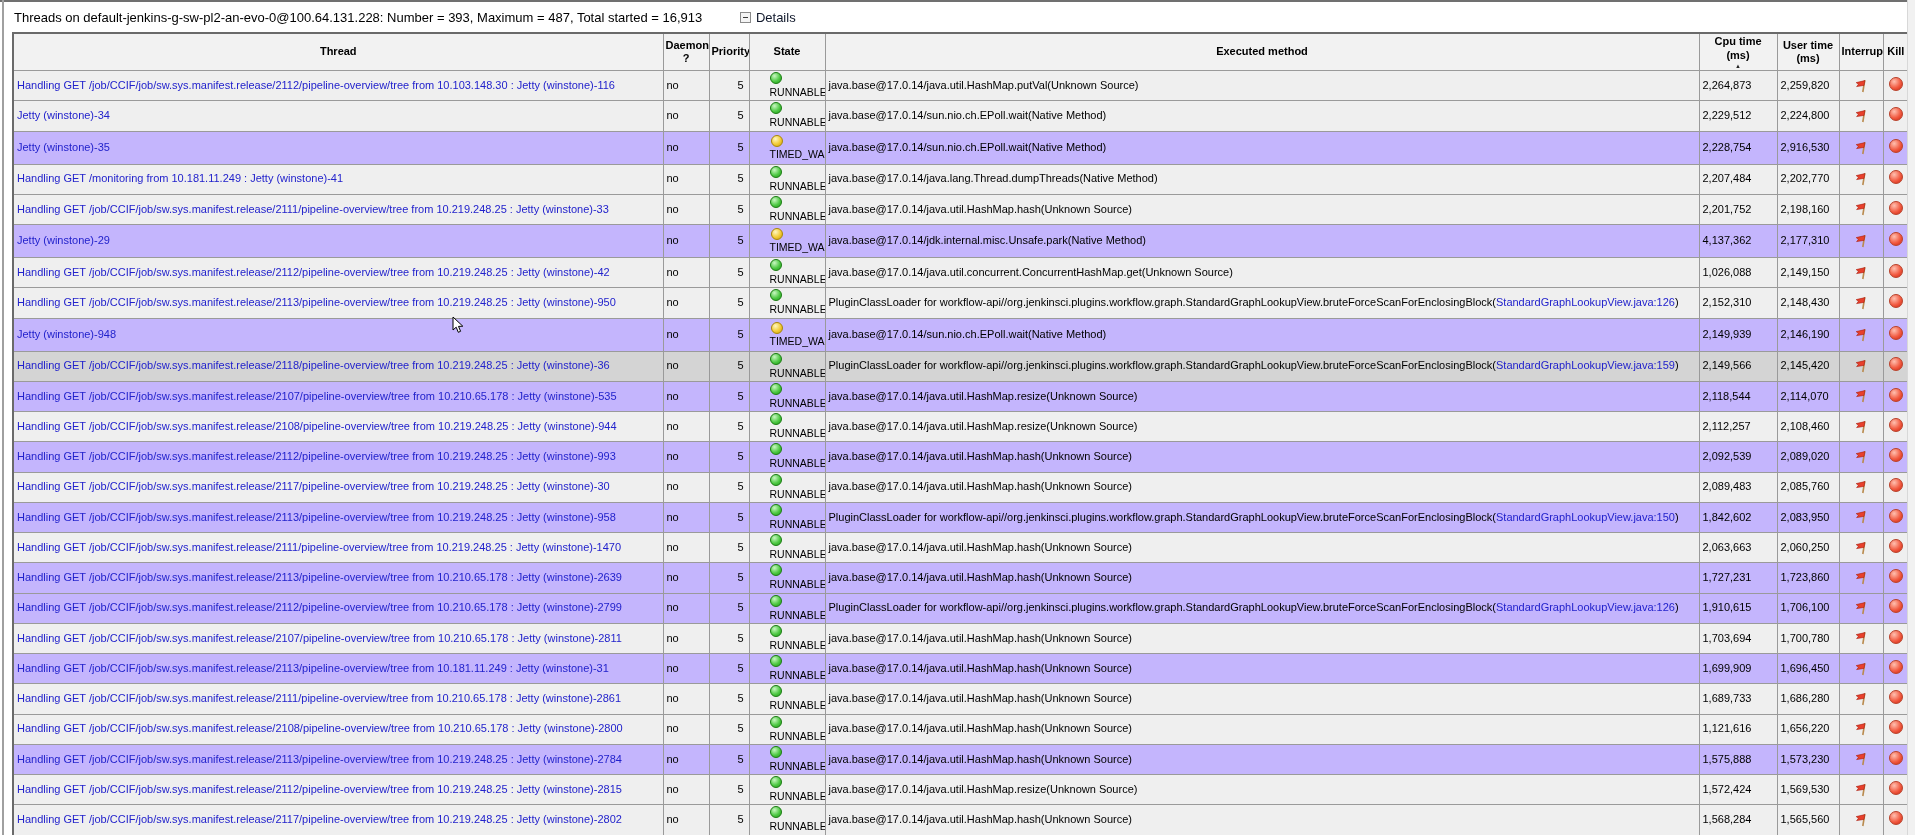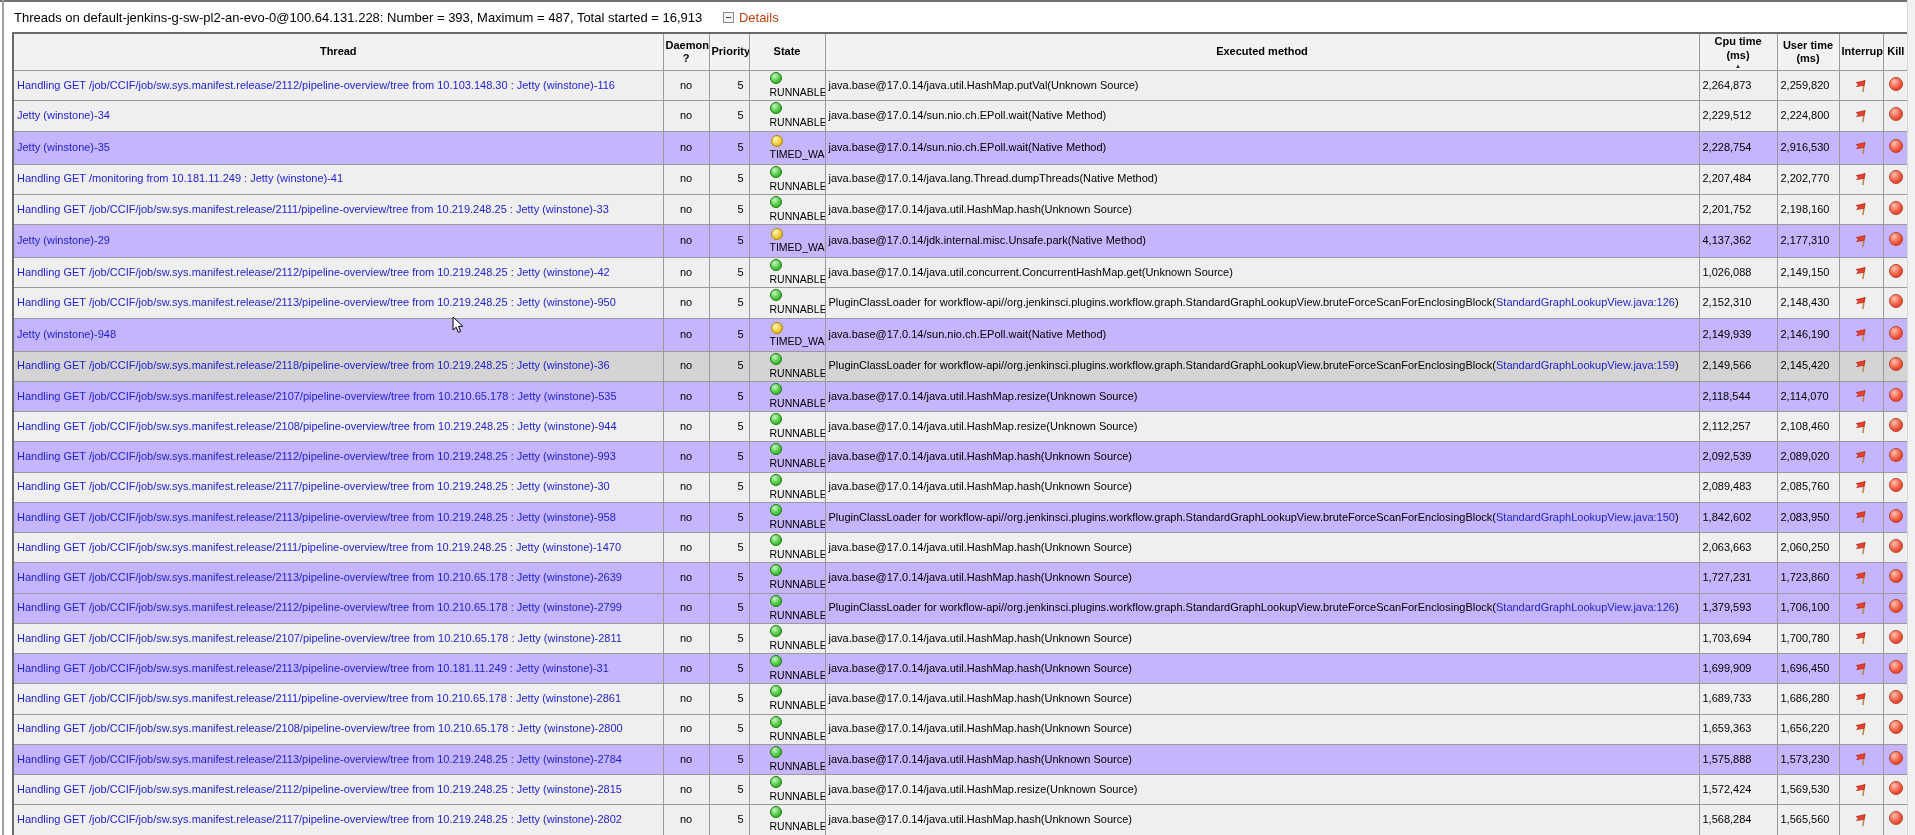--- a/index.html
+++ b/index.html
@@ -4,36 +4,36 @@
 <style>
   html,body{margin:0;padding:0}
   body{width:1915px;height:835px;overflow:hidden;position:relative;background:#fff;
        font-family:"Liberation Sans",sans-serif;color:#000}
   .win-top{position:absolute;top:0;left:0;right:0;height:2px;background:#707070}
   .win-left{position:absolute;top:0;left:2px;width:2px;height:100%;background:#a0a0a0}
   .scroll-strip{position:absolute;right:0;top:0;width:7px;height:100%;background:#f1f1f1;border-left:1px solid #d8d8d8}
 
   .titlebar{padding:10px 0 0 14px;font-size:13px;white-space:nowrap}
   .title-bold{font-weight:normal}
-  .details-link{margin-left:17px;font-size:13px;color:#c2410c;cursor:pointer;text-decoration:none}
+  .details-link{margin-left:34px;font-size:13px;color:#0f172a;cursor:pointer;text-decoration:none}
   .minus-box{display:inline-block;width:9px;height:9px;border:1px solid #8a8a8a;background:#f4f4f4;
              position:relative;vertical-align:-1px;margin-right:5px}
   .minus-box::after{content:"";position:absolute;left:2px;right:2px;top:4px;height:1px;background:#3a3a3a}
 
   table{border-collapse:collapse;table-layout:fixed;width:1894px;margin:7px 0 0 12px;
         border:2px solid #6a6a6a}
   th,td{border:1px solid #9a9a9a;overflow:hidden}
   th{background:#f2f2f2;font-size:11px;font-weight:bold;text-align:center;vertical-align:middle;
      height:34px;padding:1px 2px;line-height:1.2;cursor:pointer}
   td{font-size:11px;padding:1px 3px;height:17px;vertical-align:middle;line-height:1.25}
   tr.tall td{height:30px}
   .sort-arrow{display:block;font-size:6px;line-height:5px;color:#222;margin-top:2px}
 
   .thread a{color:#2222cc;text-decoration:none;cursor:pointer}
-  .daemon{text-align:center}
+  .daemon{text-align:left}
   .priority{text-align:right;padding-right:5px}
   .cpu,.user{text-align:left;padding-right:4px}
   .state{font-size:10.5px;padding-left:20px}
   .ball{display:inline-block;width:10px;height:10px;border-radius:50%;vertical-align:-1px;margin-right:3px}
   .ball.green{background:radial-gradient(circle at 35% 30%,#c9f7c2,#4fc944 55%,#1e9a16);border:1px solid #1c7d14}
   .ball.yellow{background:radial-gradient(circle at 35% 30%,#fff6c0,#f2cb35 55%,#c79c0e);border:1px solid #a8860c}
   .state.stack .ball{display:block;margin:1px 0 1px 1px}
   .method{word-wrap:break-word}
   .m-link{color:#2222cc;text-decoration:none;cursor:pointer}
   .interrupt,.kill{text-align:center}
@@ -321,21 +321,21 @@
             <path d="M10.9 1.6 L2.2 3.6 L4.4 5.4 L2.6 7.6 L10 6.4 Z" fill="#e8402c" stroke="#a81e10" stroke-width="0.6"></path>
           </svg></td>
     <td class="kill"><span class="kill-ball"></span></td>
   </tr>
       <tr class="bg-w">
     <td class="thread"><a>Handling GET /job/CCIF/job/sw.sys.manifest.release/2112/pipeline-overview/tree from 10.210.65.178 : Jetty (winstone)-2799</a></td>
     <td class="daemon">no</td>
     <td class="priority">5</td>
     <td class="state"><span class="ball state-ball green"></span><span class="state-label">RUNNABLE</span></td>
     <td class="method"><span class="m-pre">PluginClassLoader for workflow-api//org.jenkinsci.plugins.workflow.graph.StandardGraphLookupView.bruteForceScanForEnclosingBlock(</span><a class="m-link">StandardGraphLookupView.java:126</a><span class="m-post">)</span></td>
-    <td class="cpu">1,379,593</td>
+    <td class="cpu">1,910,615</td>
     <td class="user">1,706,100</td>
     <td class="interrupt"><svg class="flag-icon" width="15" height="14" viewBox="0 0 15 14">
             <path d="M10.8 1.2 L8.8 13" stroke="#b98a4e" stroke-width="1.6" fill="none"></path>
             <path d="M10.9 1.6 L2.2 3.6 L4.4 5.4 L2.6 7.6 L10 6.4 Z" fill="#e8402c" stroke="#a81e10" stroke-width="0.6"></path>
           </svg></td>
     <td class="kill"><span class="kill-ball"></span></td>
   </tr>
       <tr class="bg-g">
     <td class="thread"><a>Handling GET /job/CCIF/job/sw.sys.manifest.release/2107/pipeline-overview/tree from 10.210.65.178 : Jetty (winstone)-2811</a></td>
     <td class="daemon">no</td>
@@ -377,21 +377,21 @@
             <path d="M10.9 1.6 L2.2 3.6 L4.4 5.4 L2.6 7.6 L10 6.4 Z" fill="#e8402c" stroke="#a81e10" stroke-width="0.6"></path>
           </svg></td>
     <td class="kill"><span class="kill-ball"></span></td>
   </tr>
       <tr class="bg-g">
     <td class="thread"><a>Handling GET /job/CCIF/job/sw.sys.manifest.release/2108/pipeline-overview/tree from 10.210.65.178 : Jetty (winstone)-2800</a></td>
     <td class="daemon">no</td>
     <td class="priority">5</td>
     <td class="state"><span class="ball state-ball green"></span><span class="state-label">RUNNABLE</span></td>
     <td class="method"><span class="m-pre">java.base@17.0.14/java.util.HashMap.hash(Unknown Source)</span></td>
-    <td class="cpu">1,659,363</td>
+    <td class="cpu">1,121,616</td>
     <td class="user">1,656,220</td>
     <td class="interrupt"><svg class="flag-icon" width="15" height="14" viewBox="0 0 15 14">
             <path d="M10.8 1.2 L8.8 13" stroke="#b98a4e" stroke-width="1.6" fill="none"></path>
             <path d="M10.9 1.6 L2.2 3.6 L4.4 5.4 L2.6 7.6 L10 6.4 Z" fill="#e8402c" stroke="#a81e10" stroke-width="0.6"></path>
           </svg></td>
     <td class="kill"><span class="kill-ball"></span></td>
   </tr>
       <tr class="bg-w">
     <td class="thread"><a>Handling GET /job/CCIF/job/sw.sys.manifest.release/2113/pipeline-overview/tree from 10.219.248.25 : Jetty (winstone)-2784</a></td>
     <td class="daemon">no</td>

